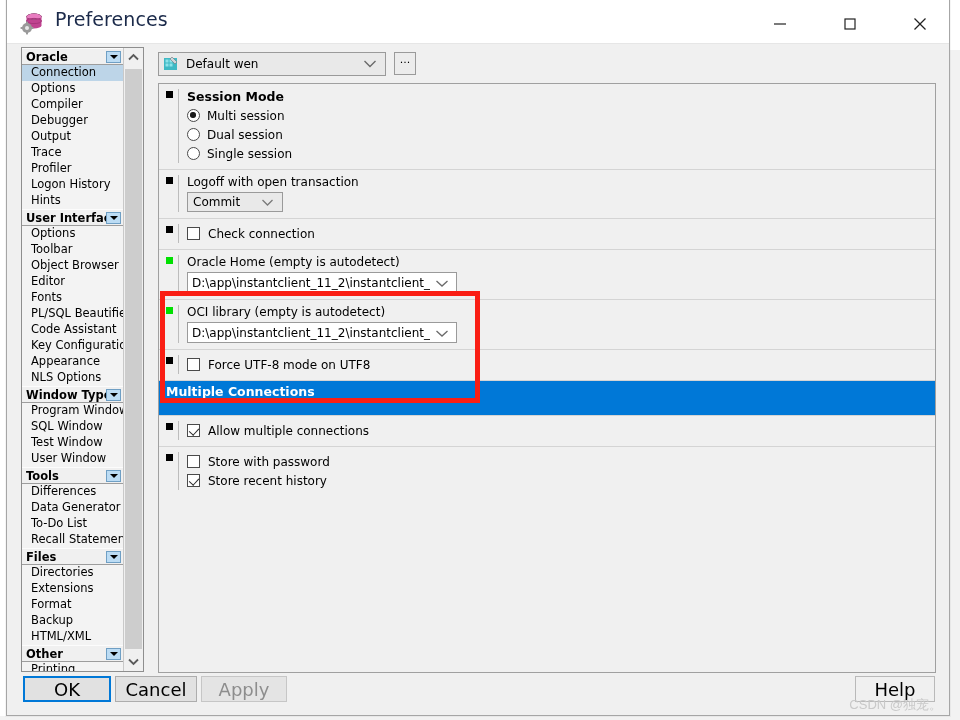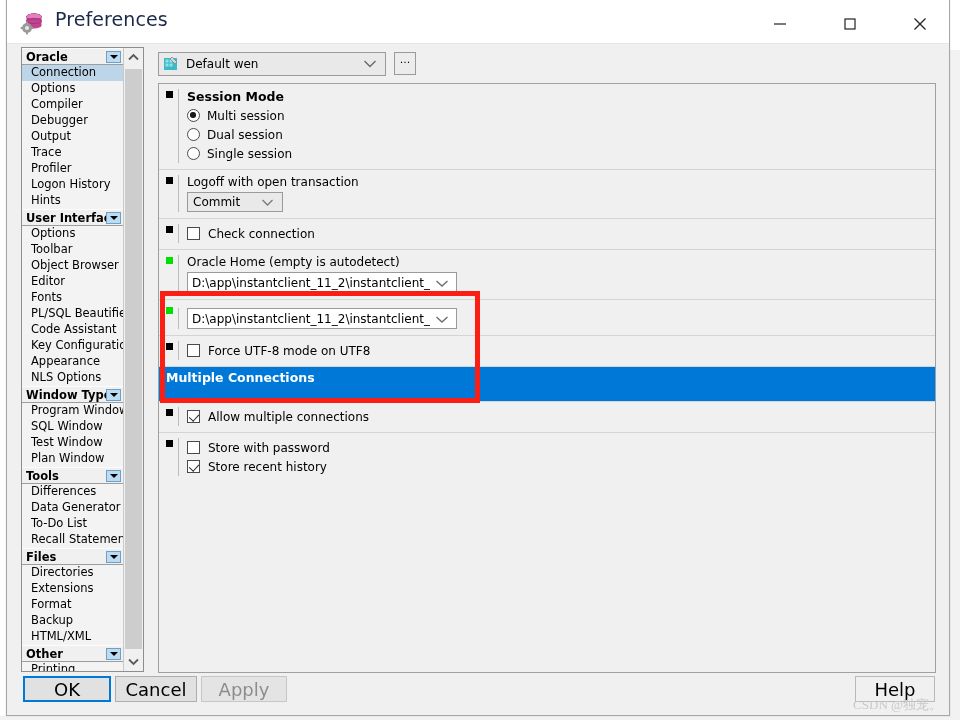--- a/index.html
+++ b/index.html
@@ -313,21 +313,21 @@
   }
   #btn-help   {
     right: 13px; bottom: 12px; width: 80px;
     background: #f0f0f0; border-color: #b9b9b9; text-align: center;
   }
   #watermark {
     position: absolute;
     right: 18px; bottom: 6px;
     font-size: 13px;
     color: #c9c9c9;
-    font-family: Liberation Serif, serif;
+    font-family: Liberation Sans, sans-serif;
     z-index: 60;
     white-space: nowrap;
     text-align: right;
   }
 </style>
 </head>
 <body>
 
 <div id="desktop">
   <div class="backdrop-strip" style="left:0;top:0;width:7px;height:716px;"></div>
@@ -401,21 +401,21 @@
             <div class="itm">Code Assistant</div>
             <div class="itm">Key Configuration</div>
             <div class="itm">Appearance</div>
             <div class="itm">NLS Options</div>
             <div class="grp"><span>Window Types</span><span class="arrow">
                 <i></i>
               </span></div>
             <div class="itm">Program Window</div>
             <div class="itm">SQL Window</div>
             <div class="itm">Test Window</div>
-            <div class="itm">Plan Window</div>
+            <div class="itm">User Window</div>
             <div class="grp"><span>Tools</span><span class="arrow">
                 <i></i>
               </span></div>
             <div class="itm">Differences</div>
             <div class="itm">Data Generator</div>
             <div class="itm">To-Do List</div>
             <div class="itm">Recall Statement</div>
             <div class="grp"><span>Files</span><span class="arrow">
                 <i></i>
               </span></div>
@@ -517,20 +517,21 @@
                 <svg class="chev" width="14" height="9" viewBox="0 0 14 9">
                   <polyline points="1.5,2 7,7 12.5,2" fill="none" stroke="#6a6a6a" stroke-width="1.3"></polyline>
                 </svg>
               </div>
             </div>
           </div>
 
           <div class="row">
             <div class="marker green"></div>
             <div class="rowbody">
+              <div class="lbl">OCI library (empty is autodetect)</div>
               <div class="combo-wide">
                 <span>D:\app\instantclient_11_2\instantclient_11_2\oci</span>
                 <svg class="chev" width="14" height="9" viewBox="0 0 14 9">
                   <polyline points="1.5,2 7,7 12.5,2" fill="none" stroke="#6a6a6a" stroke-width="1.3"></polyline>
                 </svg>
               </div>
             </div>
           </div>
 
           <div class="row">

